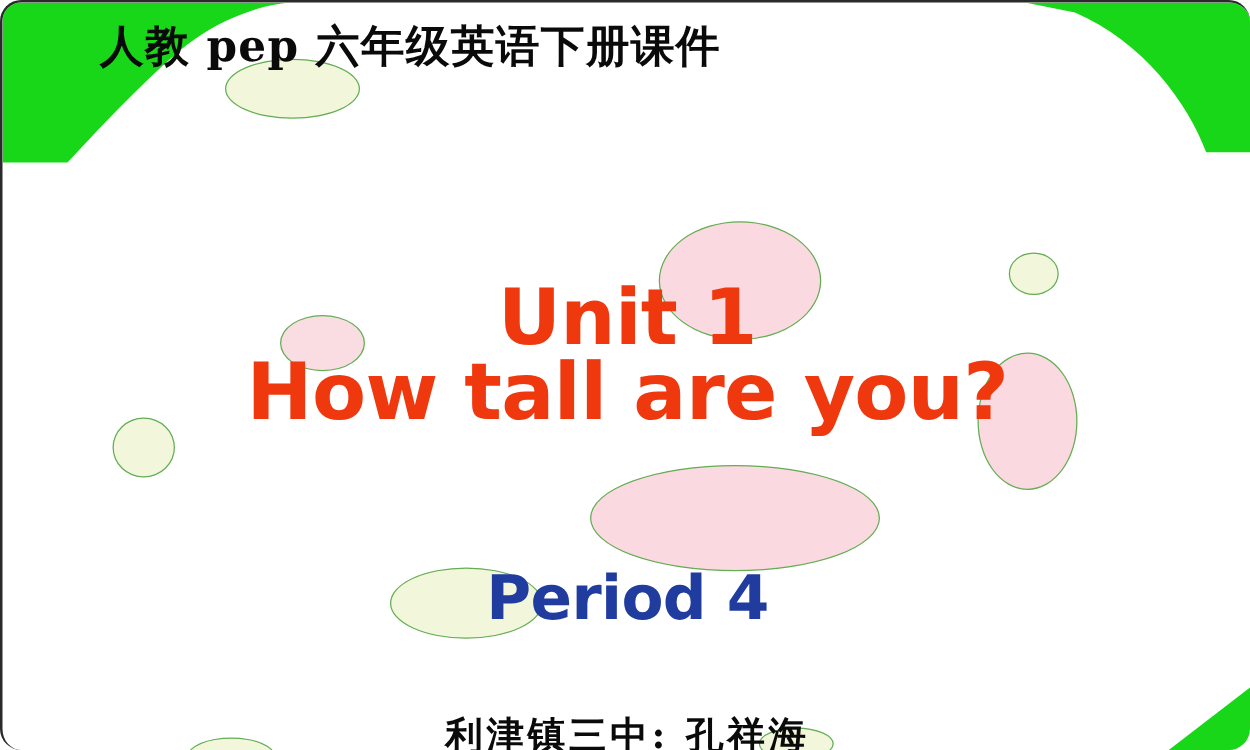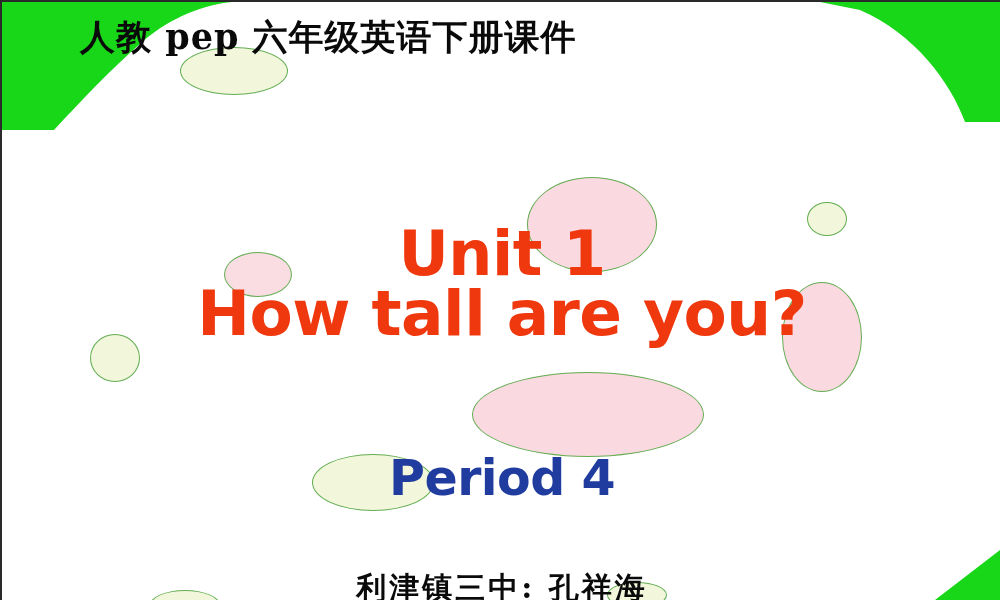--- a/index.html
+++ b/index.html
@@ -11,20 +11,21 @@
   #slide {
     position: relative;
     width: 1000px;
     height: 600px;
     background: #ffffff;
     overflow: hidden;
     border-left: 2px solid #2a2a2a;
     border-top: 2px solid #2a2a2a;
     box-sizing: border-box;
     font-family: "Liberation Sans", "DejaVu Sans", sans-serif;
+    border-radius: 17px;
   }
 
   
   .corner-svg {
     position: absolute;
     pointer-events: none;
   }
   #corner-tl { left: 0; top: 0; width: 230px; height: 130px; }
   #corner-tr { right: 0; top: 0; width: 200px; height: 120px; }
   #corner-br { right: 0; bottom: 0; width: 110px; height: 80px; }

